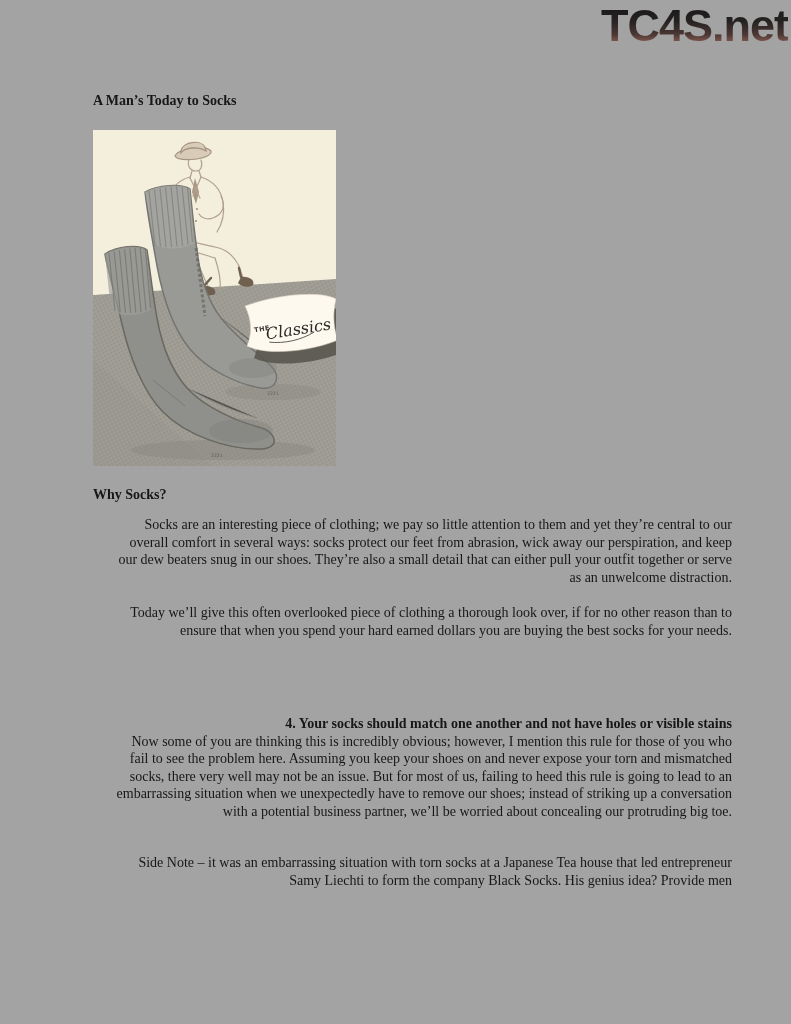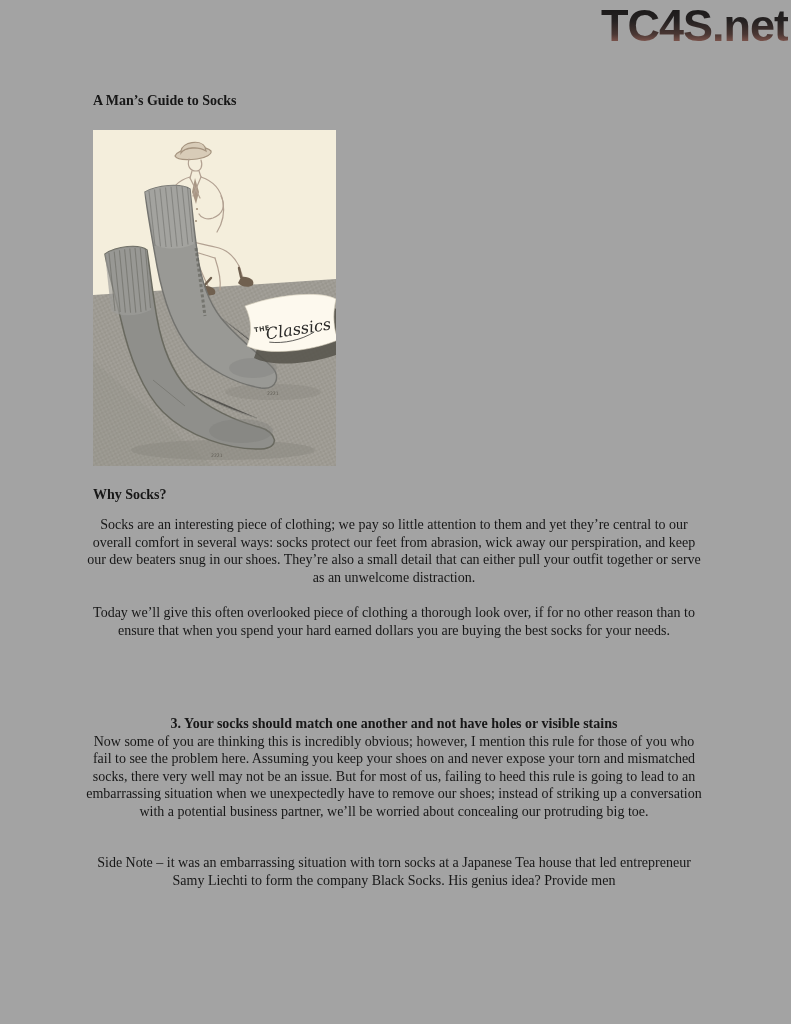--- a/index.html
+++ b/index.html
@@ -26,23 +26,23 @@
   
   .doc-title{
     position:absolute;left:93px;top:92px;
     font-weight:bold;font-size:14px;line-height:17px;
   }
   .h-bold{
     position:absolute;left:93px;
     font-weight:bold;font-size:14px;line-height:17px;
   }
   .para{
-    position:absolute;left:83px;width:622px;
+    position:absolute;left:110px;width:622px;
     font-size:14px;line-height:17.5px;
-    text-align:center;
+    text-align:right;
   }
   .rule-block b{display:block;}
   
   .sock-photo{
     position:absolute;left:93px;top:130px;
     width:243px;height:336px;
   }
   
   .dlsub{
     position:absolute;left:246px;top:487px;
@@ -54,21 +54,21 @@
     width:340px;height:54px;
   }
 </style>
 </head>
 <body>
 
 <div class="page">
 
   <div class="site-logo">TC4S.net</div>
 
-  <div class="doc-title">A Man’s Guide to Socks</div>
+  <div class="doc-title">A Man’s Today to Socks</div>
 
   <div class="sock-photo">
     <svg width="243" height="336" viewBox="0 0 243 336" xmlns="http://www.w3.org/2000/svg">
       <defs>
         <pattern id="weave" width="5" height="5" patternUnits="userSpaceOnUse" patternTransform="rotate(18)">
           <rect width="5" height="5" fill="#a3a099"></rect>
           <rect width="2.5" height="2.5" fill="#99968e"></rect>
           <rect x="2.5" y="2.5" width="2.5" height="2.5" fill="#99968e"></rect>
         </pattern>
       </defs>
@@ -160,20 +160,20 @@
 
   <div class="h-bold" style="top:486px;">Why Socks?</div>
 
 
   <p class="para" style="top:516px;margin:0;">Socks are an interesting piece of clothing; we pay so little attention to them and yet they’re central to our overall comfort in several ways: socks protect our feet from abrasion, wick away our perspiration, and keep our dew beaters snug in our shoes. They’re also a small detail that can either pull your outfit together or serve as an unwelcome distraction.</p>
 
   <p class="para" style="top:604px;margin:0;">Today we’ll give this often overlooked piece of clothing a thorough look over, if for no other reason than to ensure that when you spend your hard earned dollars you are buying the best socks for your needs.</p>
 
 
   <div class="para rule-block" style="top:715px;">
-    <b>3. Your socks should match one another and not have holes or visible stains</b>
+    <b>4. Your socks should match one another and not have holes or visible stains</b>
     <span>Now some of you are thinking this is incredibly obvious; however, I mention this rule for those of you who fail to see the problem here. Assuming you keep your shoes on and never expose your torn and mismatched socks, there very well may not be an issue. But for most of us, failing to heed this rule is going to lead to an embarrassing situation when we unexpectedly have to remove our shoes; instead of striking up a conversation with a potential business partner, we’ll be worried about concealing our protruding big toe.</span>
   </div>
 
   <p class="para" style="top:854px;margin:0;">Side Note – it was an embarrassing situation with torn socks at a Japanese Tea house that led entrepreneur Samy Liechti to form the company Black Socks. His genius idea? Provide men</p>
 
 
 </div>
 
 </body></html>

